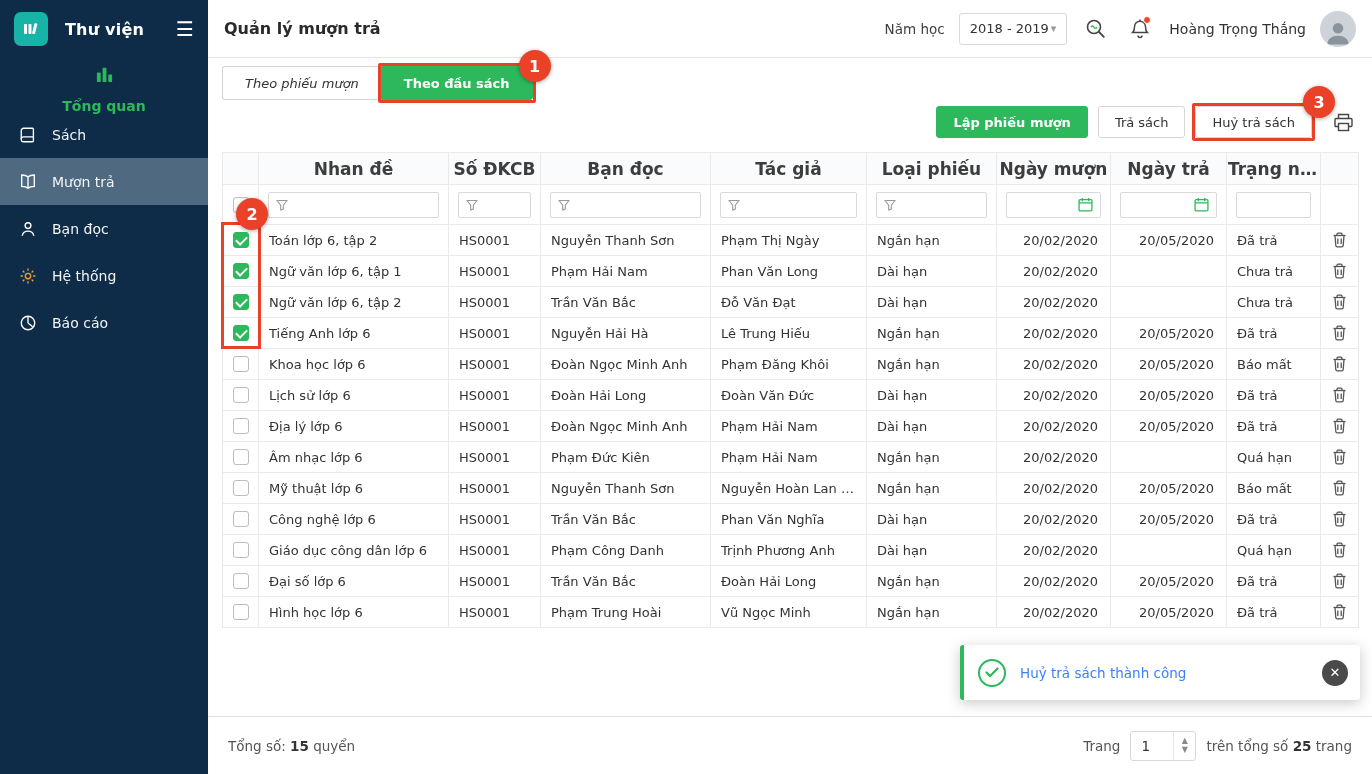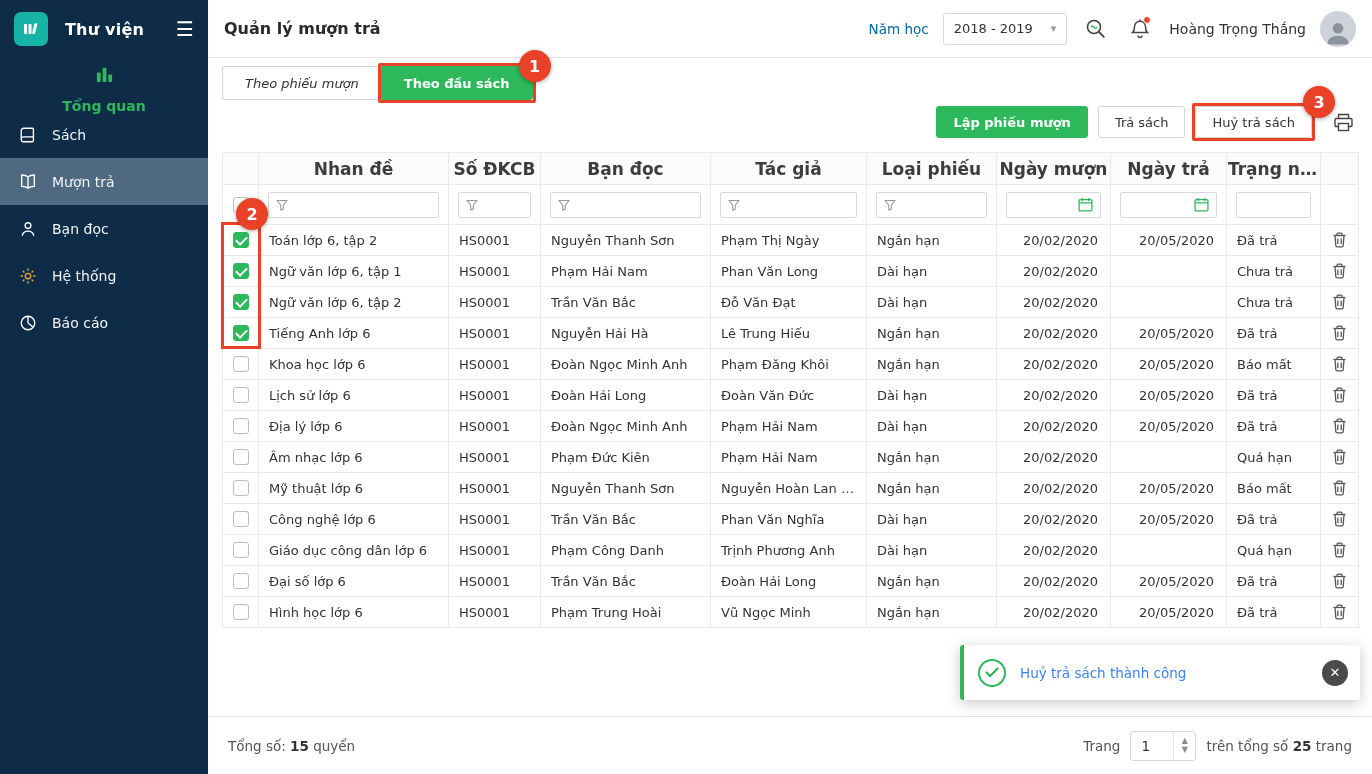--- a/index.html
+++ b/index.html
@@ -26,22 +26,22 @@
   .nav-item{height:47px;display:flex;align-items:center;gap:14px;padding:0 18px;cursor:pointer;font-size:14px;color:#f2f4f6;}
   .nav-item .nicon{width:20px;height:20px;display:flex;align-items:center;justify-content:center;flex-shrink:0;}
   .nav-item.accent{color:var(--accent-green);font-weight:bold;flex-direction:column;}
   .nav-item.active{background:var(--sidebar-active-bg);}
 
   
   .main{flex:1;display:flex;flex-direction:column;min-width:0;}
   .topbar{height:58px;border-bottom:1px solid var(--border);display:flex;align-items:center;padding:0 16px;gap:14px;background:#fff;}
   .page-title{font-size:16px;font-weight:bold;color:#2a2a2a;}
   .topbar-right{margin-left:auto;display:flex;align-items:center;gap:14px;}
-  .year-label{color:#0369a1;font-size:13.5px;margin-left:8px;}
-  .year-select{height:32px;border:1px solid #d9d9d9;border-radius:3px;display:flex;align-items:center;gap:18px;padding:0 10px;cursor:pointer;background:#fff;}
+  .year-label{color:#404040;font-size:13.5px;margin-left:8px;}
+  .year-select{height:32px;border:1px solid #d9d9d9;border-radius:3px;display:flex;align-items:center;gap:2px;padding:0 10px;cursor:pointer;background:#fff;}
   .chev{color:#999;font-size:11px;}
   .icon-btn{position:relative;width:30px;height:30px;display:flex;align-items:center;justify-content:center;cursor:pointer;}
   .bell-dot{position:absolute;top:2px;right:4px;width:8px;height:8px;border-radius:50%;background:#e5472d;border:1.5px solid #fff;}
   .user-name{font-size:14px;color:#333;}
   .avatar{width:36px;height:36px;border-radius:50%;background:#cdd3d9;overflow:hidden;display:flex;align-items:flex-end;justify-content:center;cursor:pointer;}
 
   
   .tabs-row{margin:8px 14px 0;display:flex;}
   .tab{height:34px;padding:0 22px;display:flex;align-items:center;background:#fff;border:1px solid #d6d6d6;font-size:13px;color:#333;cursor:pointer;position:relative;}
   .tab:first-child{border-radius:3px 0 0 3px;border-right:none;font-style:italic;}

